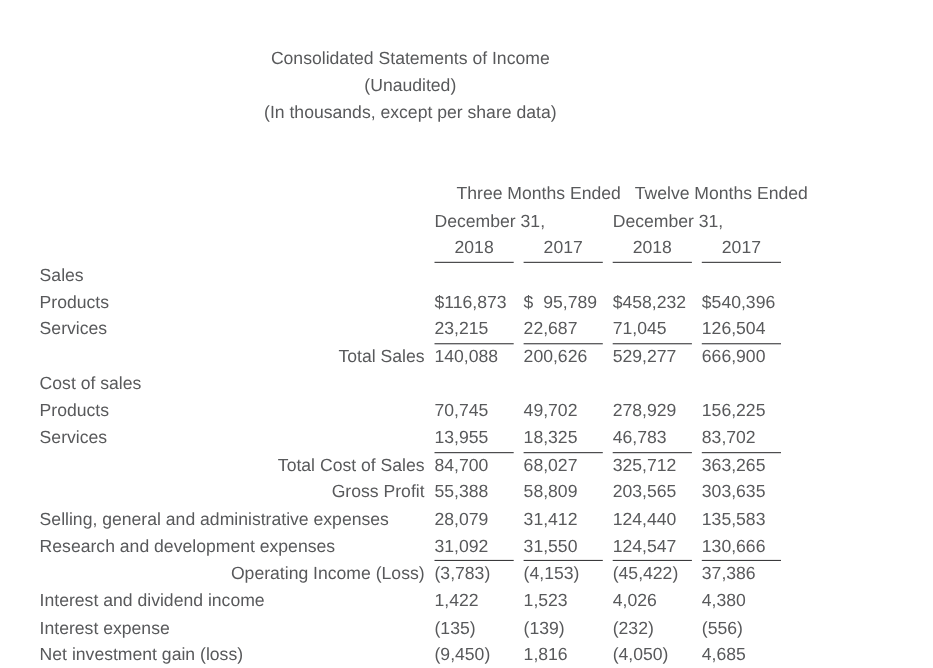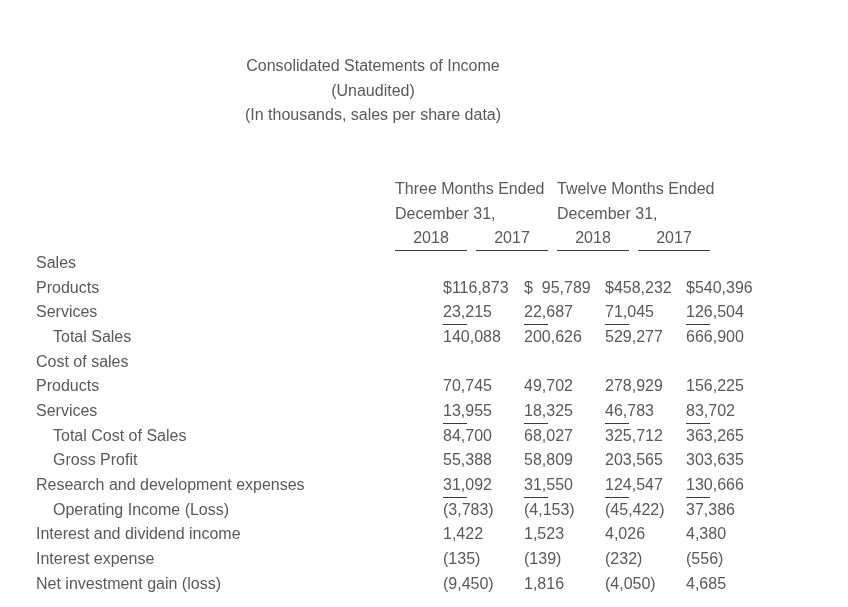--- a/index.html
+++ b/index.html
@@ -24,83 +24,84 @@
     background: var(--bg);
     font-family: "Liberation Sans", "DejaVu Sans", sans-serif;
     font-size: 16px;
     color: var(--text);
   }
   .content {
     margin-left: 36px;
     width: 674px;
   }
   .title-block {
-    margin-top: 54px;
+    margin-top: 42px;
     text-align: center;
     line-height: 24.7px;
   }
   .fin-table {
     margin-top: 49px;
   }
   .grid {
     display: grid;
     grid-template-columns: 350px 72px 72px 72px 72px;
     column-gap: 9px;
   }
   .hrow, .trow {
     height: 24.66px;
     line-height: 24.66px;
   }
   .hgroup {
     grid-column: span 2;
-    text-align: left;
+    text-align: center;
     white-space: nowrap;
+    margin-left: 20px;
   }
   .hsub {
     grid-column: span 2;
     text-align: left;
     white-space: nowrap;
   }
   .hyear {
     text-align: center;
     box-sizing: border-box;
     height: 24.66px;
     border-bottom: 1.5px solid var(--line);
   }
   .tlabel {
     white-space: nowrap;
     overflow: hidden;
   }
   .tlabel.indent {
     padding-left: 17px;
+    text-align: right;
   }
   .tcell {
     text-align: left;
     white-space: pre;
     box-sizing: border-box;
     height: 24.66px;
-    margin-left: 48px;
   }
   .tcell.pad {
     padding-right: 5px;
   }
   .trow.ruled .tcell {
     border-bottom: 1.5px solid var(--line);
   }
 </style>
 </head>
 <body>
 
 <div class="page">
   <div class="content">
 
     <div class="title-block">
       <div>Consolidated Statements of Income</div>
       <div>(Unaudited)</div>
-      <div>(In thousands, sales per share data)</div>
+      <div>(In thousands, except per share data)</div>
     </div>
 
     <div class="fin-table">
 
       <div class="grid hrow">
         <div></div>
         <div class="hgroup">Three Months Ended</div>
         <div class="hgroup">Twelve Months Ended</div>
       </div>
 
@@ -184,20 +185,27 @@
   </div>
 
   <div class="grid trow">
     <div class="tlabel indent">Gross Profit</div>
     <div class="tcell pad">55,388</div>
     <div class="tcell pad">58,809</div>
     <div class="tcell pad">203,565</div>
     <div class="tcell pad">303,635</div>
   </div>
 
+  <div class="grid trow">
+    <div class="tlabel">Selling, general and administrative expenses</div>
+    <div class="tcell pad">28,079</div>
+    <div class="tcell pad">31,412</div>
+    <div class="tcell pad">124,440</div>
+    <div class="tcell pad">135,583</div>
+  </div>
 
   <div class="grid trow ruled">
     <div class="tlabel">Research and development expenses</div>
     <div class="tcell pad">31,092</div>
     <div class="tcell pad">31,550</div>
     <div class="tcell pad">124,547</div>
     <div class="tcell pad">130,666</div>
   </div>
 
   <div class="grid trow">

